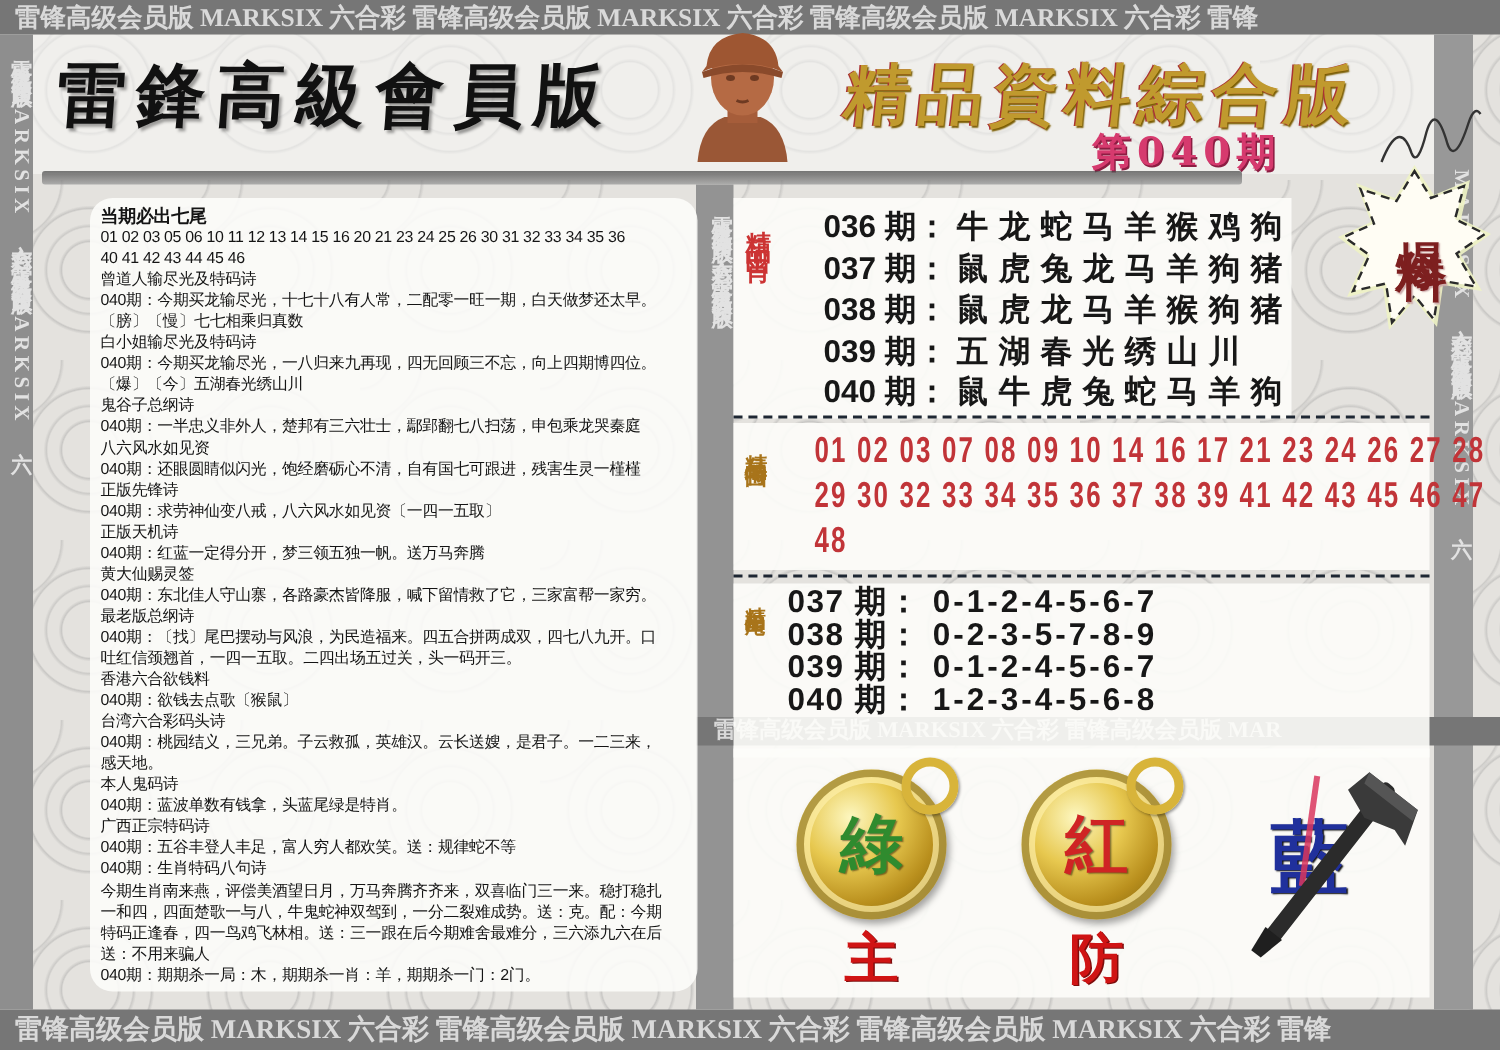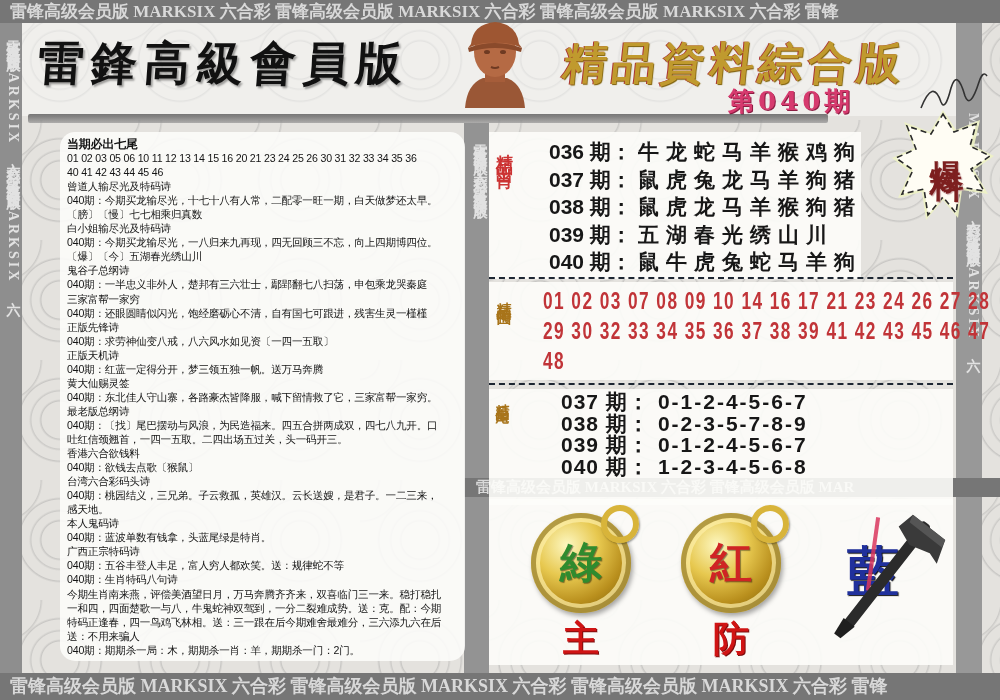--- a/index.html
+++ b/index.html
@@ -46,21 +46,21 @@
   .side-gold{color:#a8741a;}
   .zodiac-box{left:489px;top:132px;width:372px;height:147px;padding:6px 10px 0 60px;}
   .zrow{font-weight:bold;font-size:21px;line-height:27.5px;color:#171717;white-space:nowrap;}
   .zrow .zval{letter-spacing:7px;margin-left:6px;}
   .dashline{border-top:2px dashed #1e2733;height:0;}
   .dash1{left:489px;top:277px;width:464px;}
   .dash2{left:489px;top:383px;width:464px;}
   .num-box{left:489px;top:282px;width:464px;height:98px;padding:4px 0 0 54px;}
   .nrow{font-weight:bold;font-size:24px;line-height:30px;color:#c13438;white-space:nowrap;
     transform:scaleX(.72);transform-origin:left center;letter-spacing:2px;}
-  .tail-box{left:489px;top:389px;width:464px;height:116px;padding:2px 0 0 72px;}
+  .tail-box{left:489px;top:389px;width:464px;height:116px;padding:2px 0 0 36px;}
   .trow{font-weight:bold;font-size:21px;line-height:21.5px;color:#171717;white-space:nowrap;letter-spacing:1px;}
   .trow .tval{margin-left:8px;letter-spacing:2px;}
   
   .burst{left:890px;top:108px;width:106px;height:145px;}
   .burst svg{position:absolute;left:0;top:0;}
   .burst-label{position:absolute;left:34px;top:26px;writing-mode:vertical-rl;
     font-family:"DejaVu Serif",serif;font-weight:bold;font-size:34px;color:#7d1f1f;
     text-shadow:1px 1px 1px #caa;letter-spacing:6px;}
   
   .coin-box{left:489px;top:499px;width:464px;height:166px;}
@@ -125,21 +125,21 @@
     <div class="lline">01 02 03 05 06 10 11 12 13 14 15 16 20 21 23 24 25 26 30 31 32 33 34 35 36</div>
     <div class="lline">40 41 42 43 44 45 46</div>
     <div class="lline">曾道人输尽光及特码诗</div>
     <div class="lline">040期：今期买龙输尽光，十七十八有人常，二配零一旺一期，白天做梦还太早。</div>
     <div class="lline">〔膀〕〔慢〕七七相乘归真数</div>
     <div class="lline">白小姐输尽光及特码诗</div>
     <div class="lline">040期：今期买龙输尽光，一八归来九再现，四无回顾三不忘，向上四期博四位。</div>
     <div class="lline">〔爆〕〔今〕五湖春光绣山川</div>
     <div class="lline">鬼谷子总纲诗</div>
     <div class="lline">040期：一半忠义非外人，楚邦有三六壮士，鄢郢翻七八扫荡，申包乘龙哭秦庭</div>
-    <div class="lline">三家富帮一家穷</div>
+    <div class="lline">八六风水如见资</div>
     <div class="lline">040期：还眼圆睛似闪光，饱经磨砺心不清，自有国七可跟进，残害生灵一槿槿</div>
     <div class="lline">正版先锋诗</div>
     <div class="lline">040期：求劳神仙变八戒，八六风水如见资〔一四一五取〕</div>
     <div class="lline">正版天机诗</div>
     <div class="lline">040期：红蓝一定得分开，梦三领五独一帆。送万马奔腾</div>
     <div class="lline">黄大仙赐灵签</div>
     <div class="lline">040期：东北佳人守山寨，各路豪杰皆降服，喊下留情救了它，三家富帮一家穷。</div>
     <div class="lline">最老版总纲诗</div>
     <div class="lline">040期：〔找〕尾巴摆动与风浪，为民造福来。四五合拼两成双，四七八九开。口</div>
     <div class="lline">吐红信颈翘首，一四一五取。二四出场五过关，头一码开三。</div>

